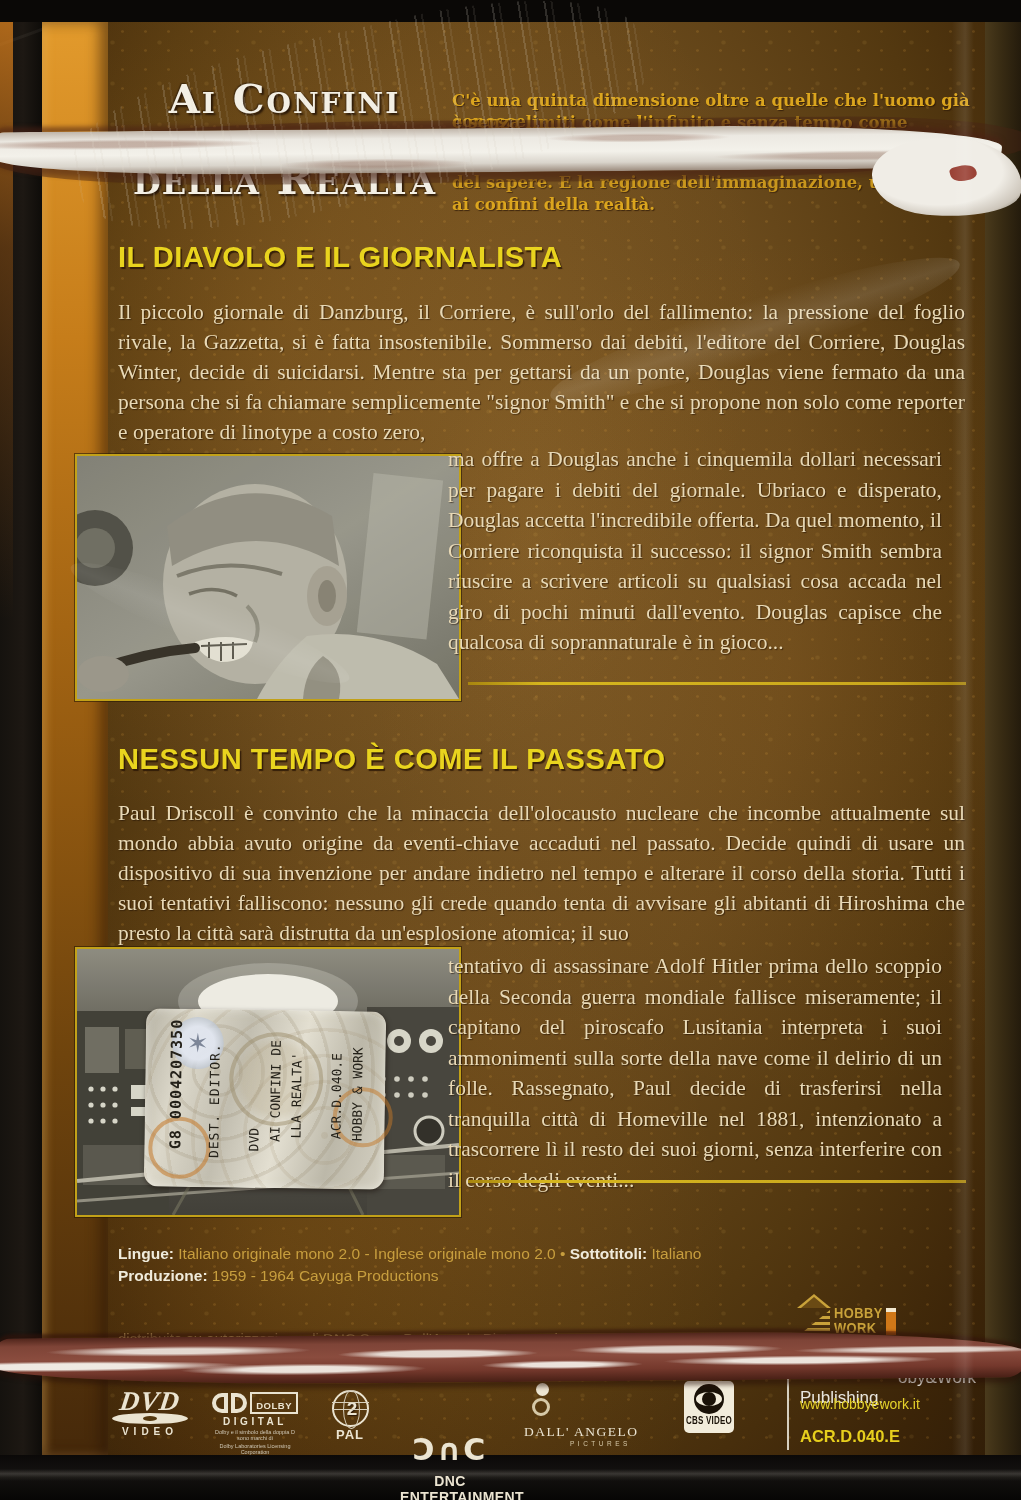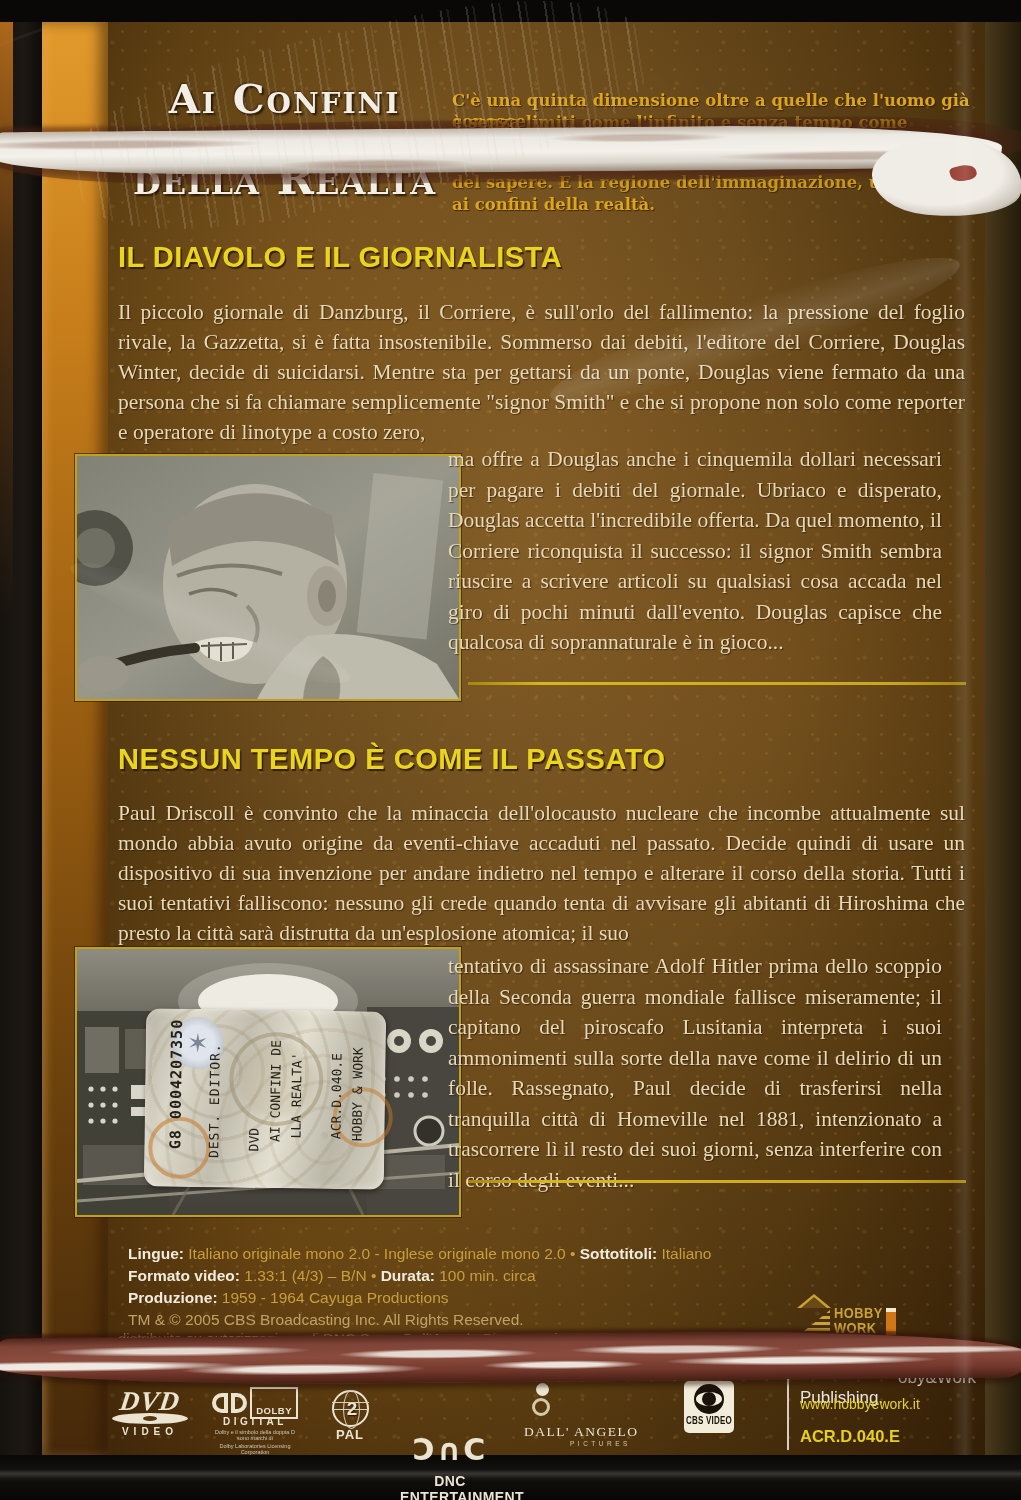--- a/index.html
+++ b/index.html
@@ -128,21 +128,21 @@
     font-family:"DejaVu Sans Mono",monospace; color:#242119; white-space:nowrap; z-index:2; }
   .v-serial{ left:22px; top:10px; font-size:15px; font-weight:bold; letter-spacing:1px; }
   .v-dest{ left:62px; top:34px; font-size:13px; letter-spacing:1px; }
   .v-dvd{ left:102px; top:118px; font-size:13px; }
   .v-t1{ left:123px; top:30px; font-size:13px; }
   .v-t2{ left:144px; top:42px; font-size:13px; }
   .v-code{ left:184px; top:42px; font-size:13px; }
   .v-pub{ left:205px; top:36px; font-size:13px; }
 
   
-  .specs{ position:absolute; left:128px; top:1243px; z-index:3; font-size:15.5px; line-height:22px; }
+  .specs{ position:absolute; left:118px; top:1243px; z-index:3; font-size:15.5px; line-height:22px; }
   .specs .lbl{ color:#f0ebdb; font-weight:bold; }
   .specs .val{ color:#c79e3e; }
   .copyright{ color:#c0a269; }
   .obscured{ position:absolute; left:118px; top:1330px; width:760px; z-index:3;
     color:rgba(205,170,100,.8); font-size:15px; }
 
   
   .hobby{ position:absolute; left:796px; top:1292px; z-index:3; color:#c9a23a; }
   .hobby .house{ position:absolute; left:0; top:2px; width:36px; height:42px; }
   .hobby .roof{ position:absolute; left:1px; top:0; width:0; height:0;
@@ -165,21 +165,21 @@
   .dvdlogo .disc{ position:relative; width:76px; height:11px; margin:1px auto 0;
     background:#ebe4d1; border-radius:50%; }
   .dvdlogo .disc::after{ content:""; position:absolute; left:31px; top:3px; width:14px; height:5px;
     background:#54380f; border-radius:50%; }
   .dvdlogo .vid{ font-size:10px; font-weight:bold; letter-spacing:5px; margin-top:2px; }
   .dolby{ left:212px; top:1392px; width:86px; text-align:center; }
   .dolby .row{ display:flex; justify-content:center; gap:3px; align-items:center; height:22px; }
   .dd{ width:17px; height:20px; border:4px solid #ebe4d1; }
   .dd.l{ border-radius:10px 0 0 10px; } .dd.r{ border-radius:0 10px 10px 0; }
   .dolbybox{ border:2px solid #ebe4d1; font-size:9.5px; font-weight:bold; letter-spacing:.5px;
-    padding:16px 4px 1px; line-height:11px; }
+    padding:6px 4px 1px; line-height:11px; }
   .dolby .dig{ font-size:10px; font-weight:bold; letter-spacing:3.5px; margin-top:2px; }
   .dolby .note{ font-size:5.5px; line-height:6px; color:#cfc7b4; margin-top:2px; }
   .pal{ left:330px; top:1390px; width:40px; text-align:center; }
   .pal .globe{ position:relative; width:37px; height:37px; border:2px solid #ebe4d1; border-radius:50%; margin:0 auto; }
   .pal .globe::before{ content:""; position:absolute; left:9px; top:-2px; width:15px; height:37px;
     border:1.5px solid #d8d0bc; border-radius:50%; }
   .pal .globe::after{ content:""; position:absolute; left:-2px; top:10px; width:37px; height:6px;
     border-top:1.5px solid #d8d0bc; border-bottom:1.5px solid #d8d0bc; }
   .pal .two{ position:absolute; left:0; top:6px; width:37px; font-size:19px; font-weight:bold;
     text-shadow:1px 1px 1px rgba(30,15,5,.8); }
@@ -353,23 +353,21 @@
     <div class="vtext v-t2">LLA REALTA'</div>
     <div class="vtext v-code">ACR.D.040.E</div>
     <div class="vtext v-pub">HOBBY &amp; WORK</div>
   </div>
 
   <div class="para para-side s2">tentativo di assassinare Adolf Hitler prima dello scoppio della Seconda guerra mondiale fallisce miseramente; il capitano del piroscafo Lusitania interpreta i suoi ammonimenti sulla sorte della nave come il delirio di un folle. Rassegnato, Paul decide di trasferirsi nella tranquilla città di Homeville nel 1881, intenzionato a trascorrere lì il resto dei suoi giorni, senza interferire con il corso degli eventi...</div>
   <div class="rule r2"></div>
 
   <div class="specs">
     <div><span class="lbl">Lingue:</span><span class="val"> Italiano originale mono 2.0 - Inglese originale mono 2.0 • </span><span class="lbl">Sottotitoli:</span><span class="val"> Italiano</span></div>
-    <div><span class="lbl">Formato video:</span><span class="val"> 1.33:1 (4/3) – B/N • </span><span class="lbl">Durata:</span><span class="val"> 100 min. circa</span></div>
     <div><span class="lbl">Produzione:</span><span class="val"> 1959 - 1964 Cayuga Productions</span></div>
-    <div class="copyright">TM &amp; © 2005 CBS Broadcasting Inc. All Rights Reserved.</div>
   </div>
   <div class="obscured">distribuito su autorizzazione di DNC S.p.a. Dall'Angelo Pictures ed</div>
 
   <div class="hobby">
     <div class="house">
       <div class="roof"></div>
       <div class="walls"></div>
     </div>
     <div class="txt">
       <div>HOBBY</div>

